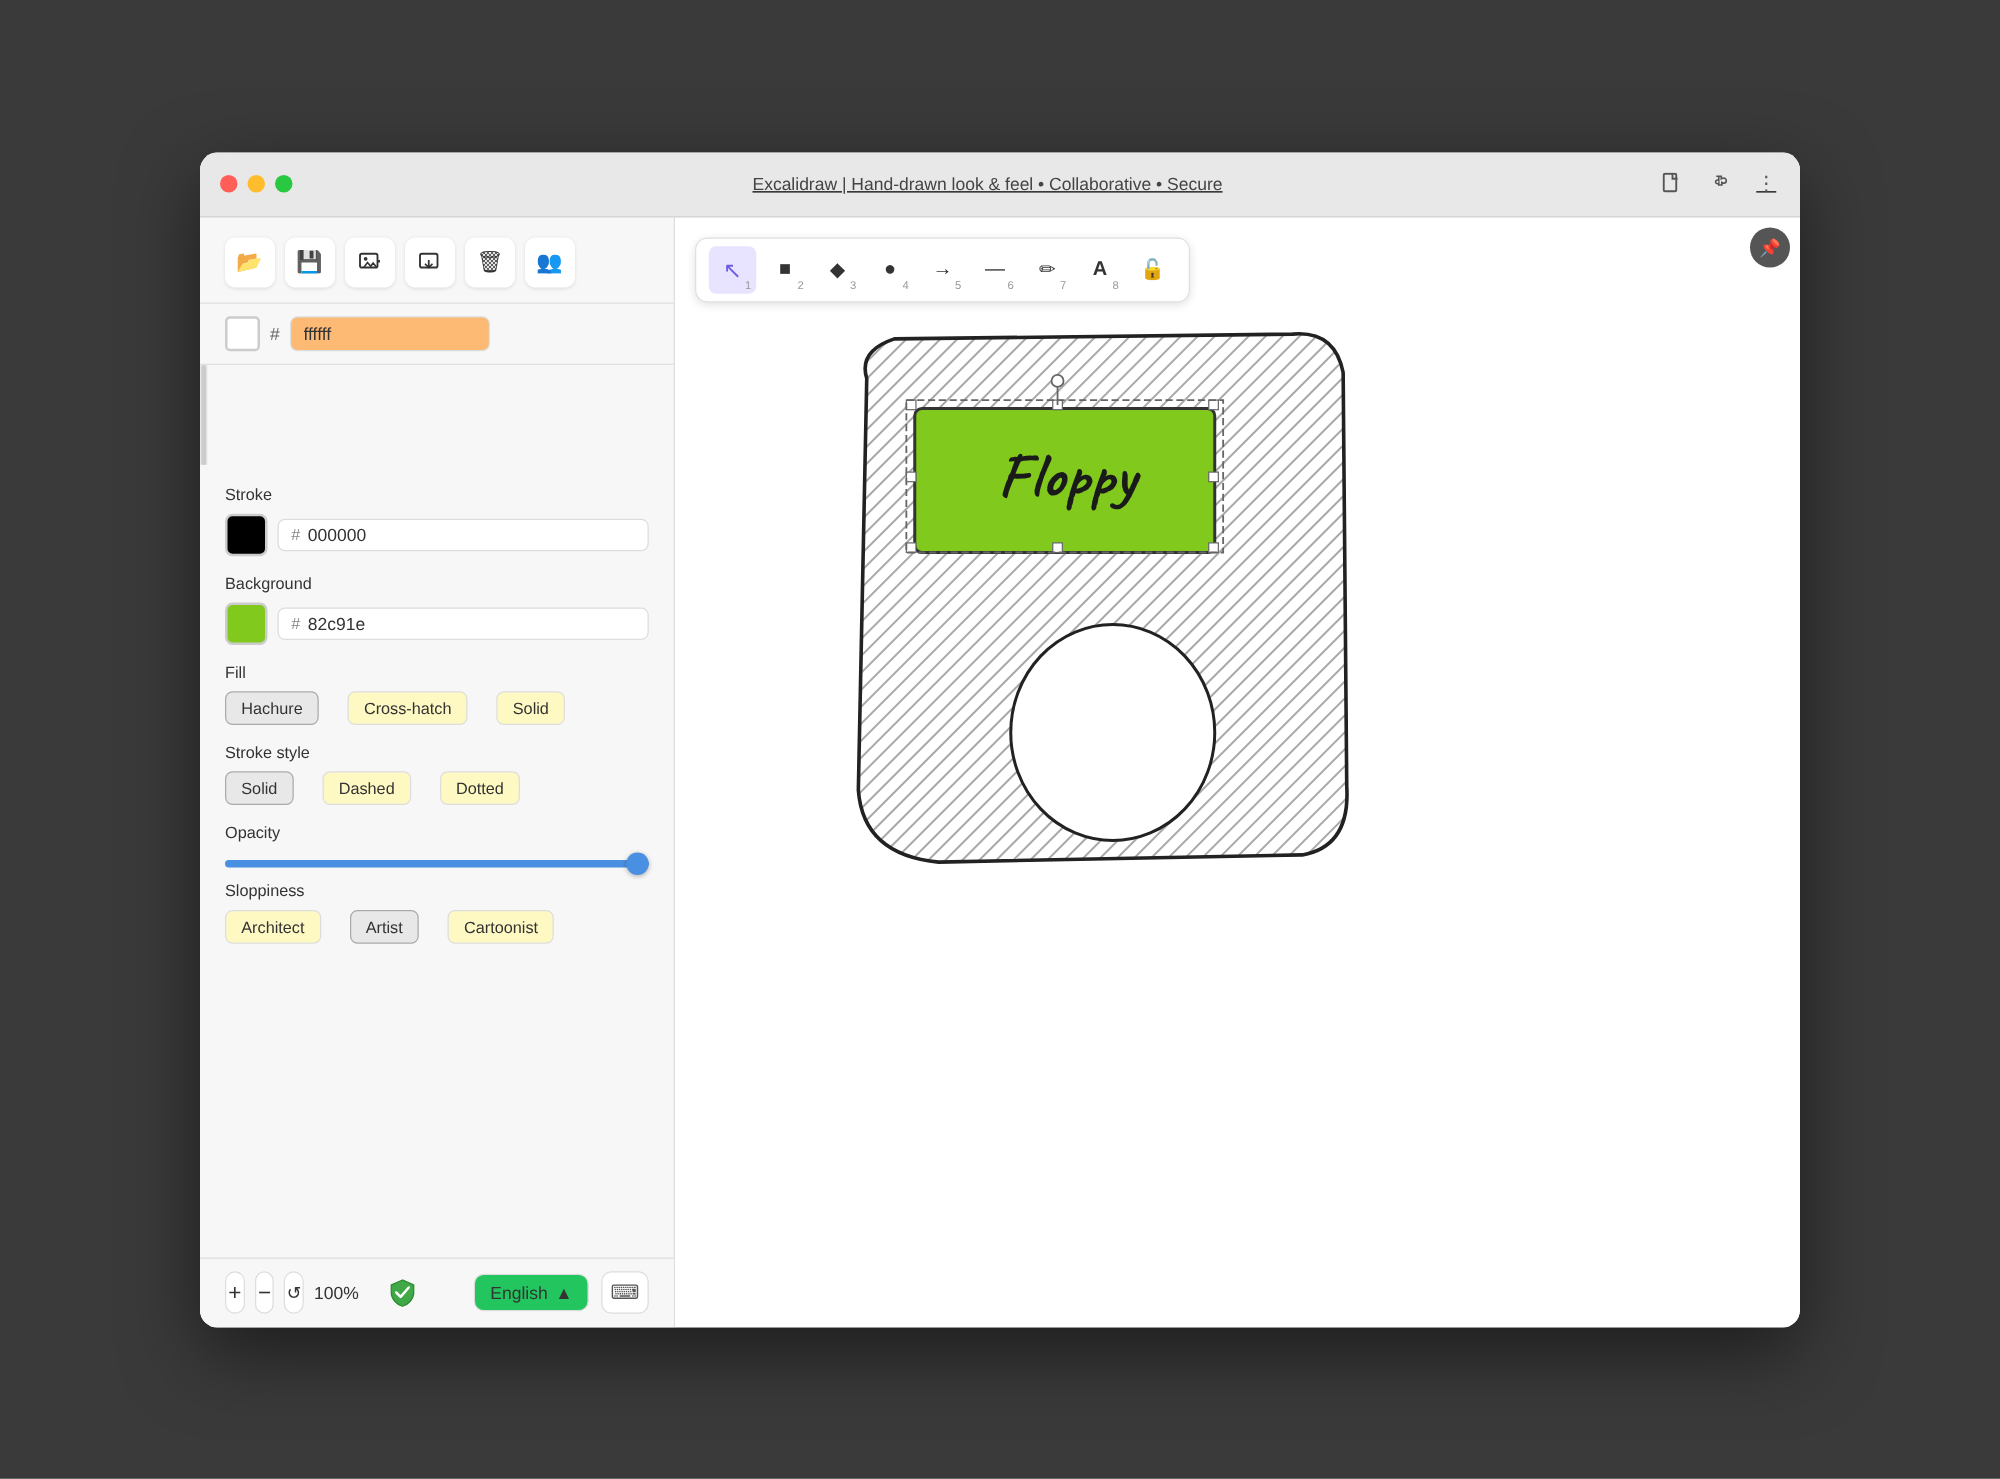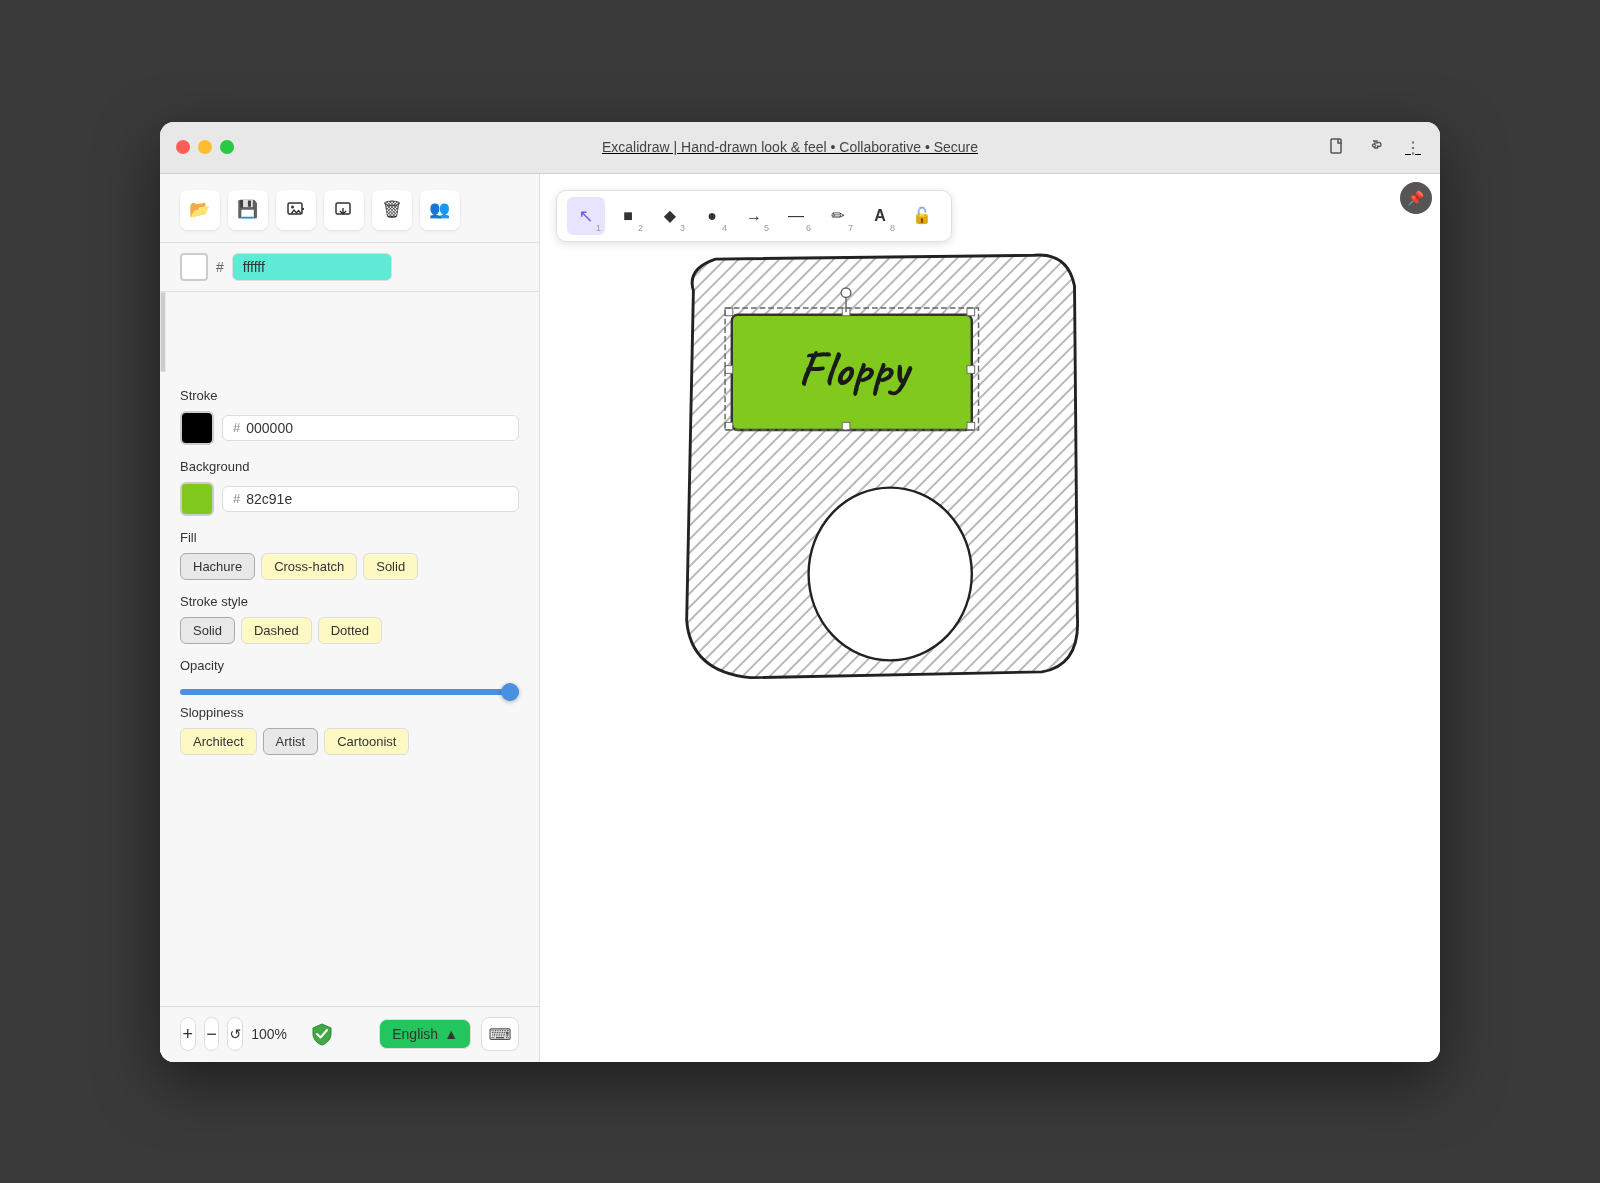--- a/index.html
+++ b/index.html
@@ -118,21 +118,21 @@
     .hash-symbol {
       font-size: 14px;
       color: #666;
     }
     .hex-input {
       border: 1px solid #ddd;
       border-radius: 6px;
       padding: 5px 10px;
       font-size: 14px;
       color: #333;
-      background: #5eead4;
+      background: #fdba74;
       width: 160px;
     }
     .properties-panel {
       padding: 16px 20px;
       flex: 1;
       overflow-y: auto;
     }
     .prop-label {
       font-size: 13px;
       font-weight: 400;
@@ -168,21 +168,21 @@
     .hex-field input {
       border: none;
       outline: none;
       font-size: 14px;
       color: #333;
       background: transparent;
       width: 100%;
     }
     .btn-group {
       display: flex;
-      gap: 6px;
+      gap: 23px;
       flex-wrap: wrap;
       margin-bottom: 14px;
     }
     .option-btn {
       padding: 5px 12px;
       border-radius: 6px;
       border: 1px solid #ddd;
       background: #fef9c3;
       font-size: 13px;
       color: #333;
@@ -269,21 +269,21 @@
       display: flex;
       align-items: center;
       justify-content: center;
       color: white;
       font-size: 14px;
       cursor: pointer;
     }
     
     .drawing-area {
       position: absolute;
-      top: 64px;
+      top: 76px;
       left: 80px;
       width: 550px;
       height: 480px;
     }
     
     .bottom-bar {
       height: 56px;
       background: #f7f7f7;
       border-top: 1px solid #ddd;
       display: flex;

